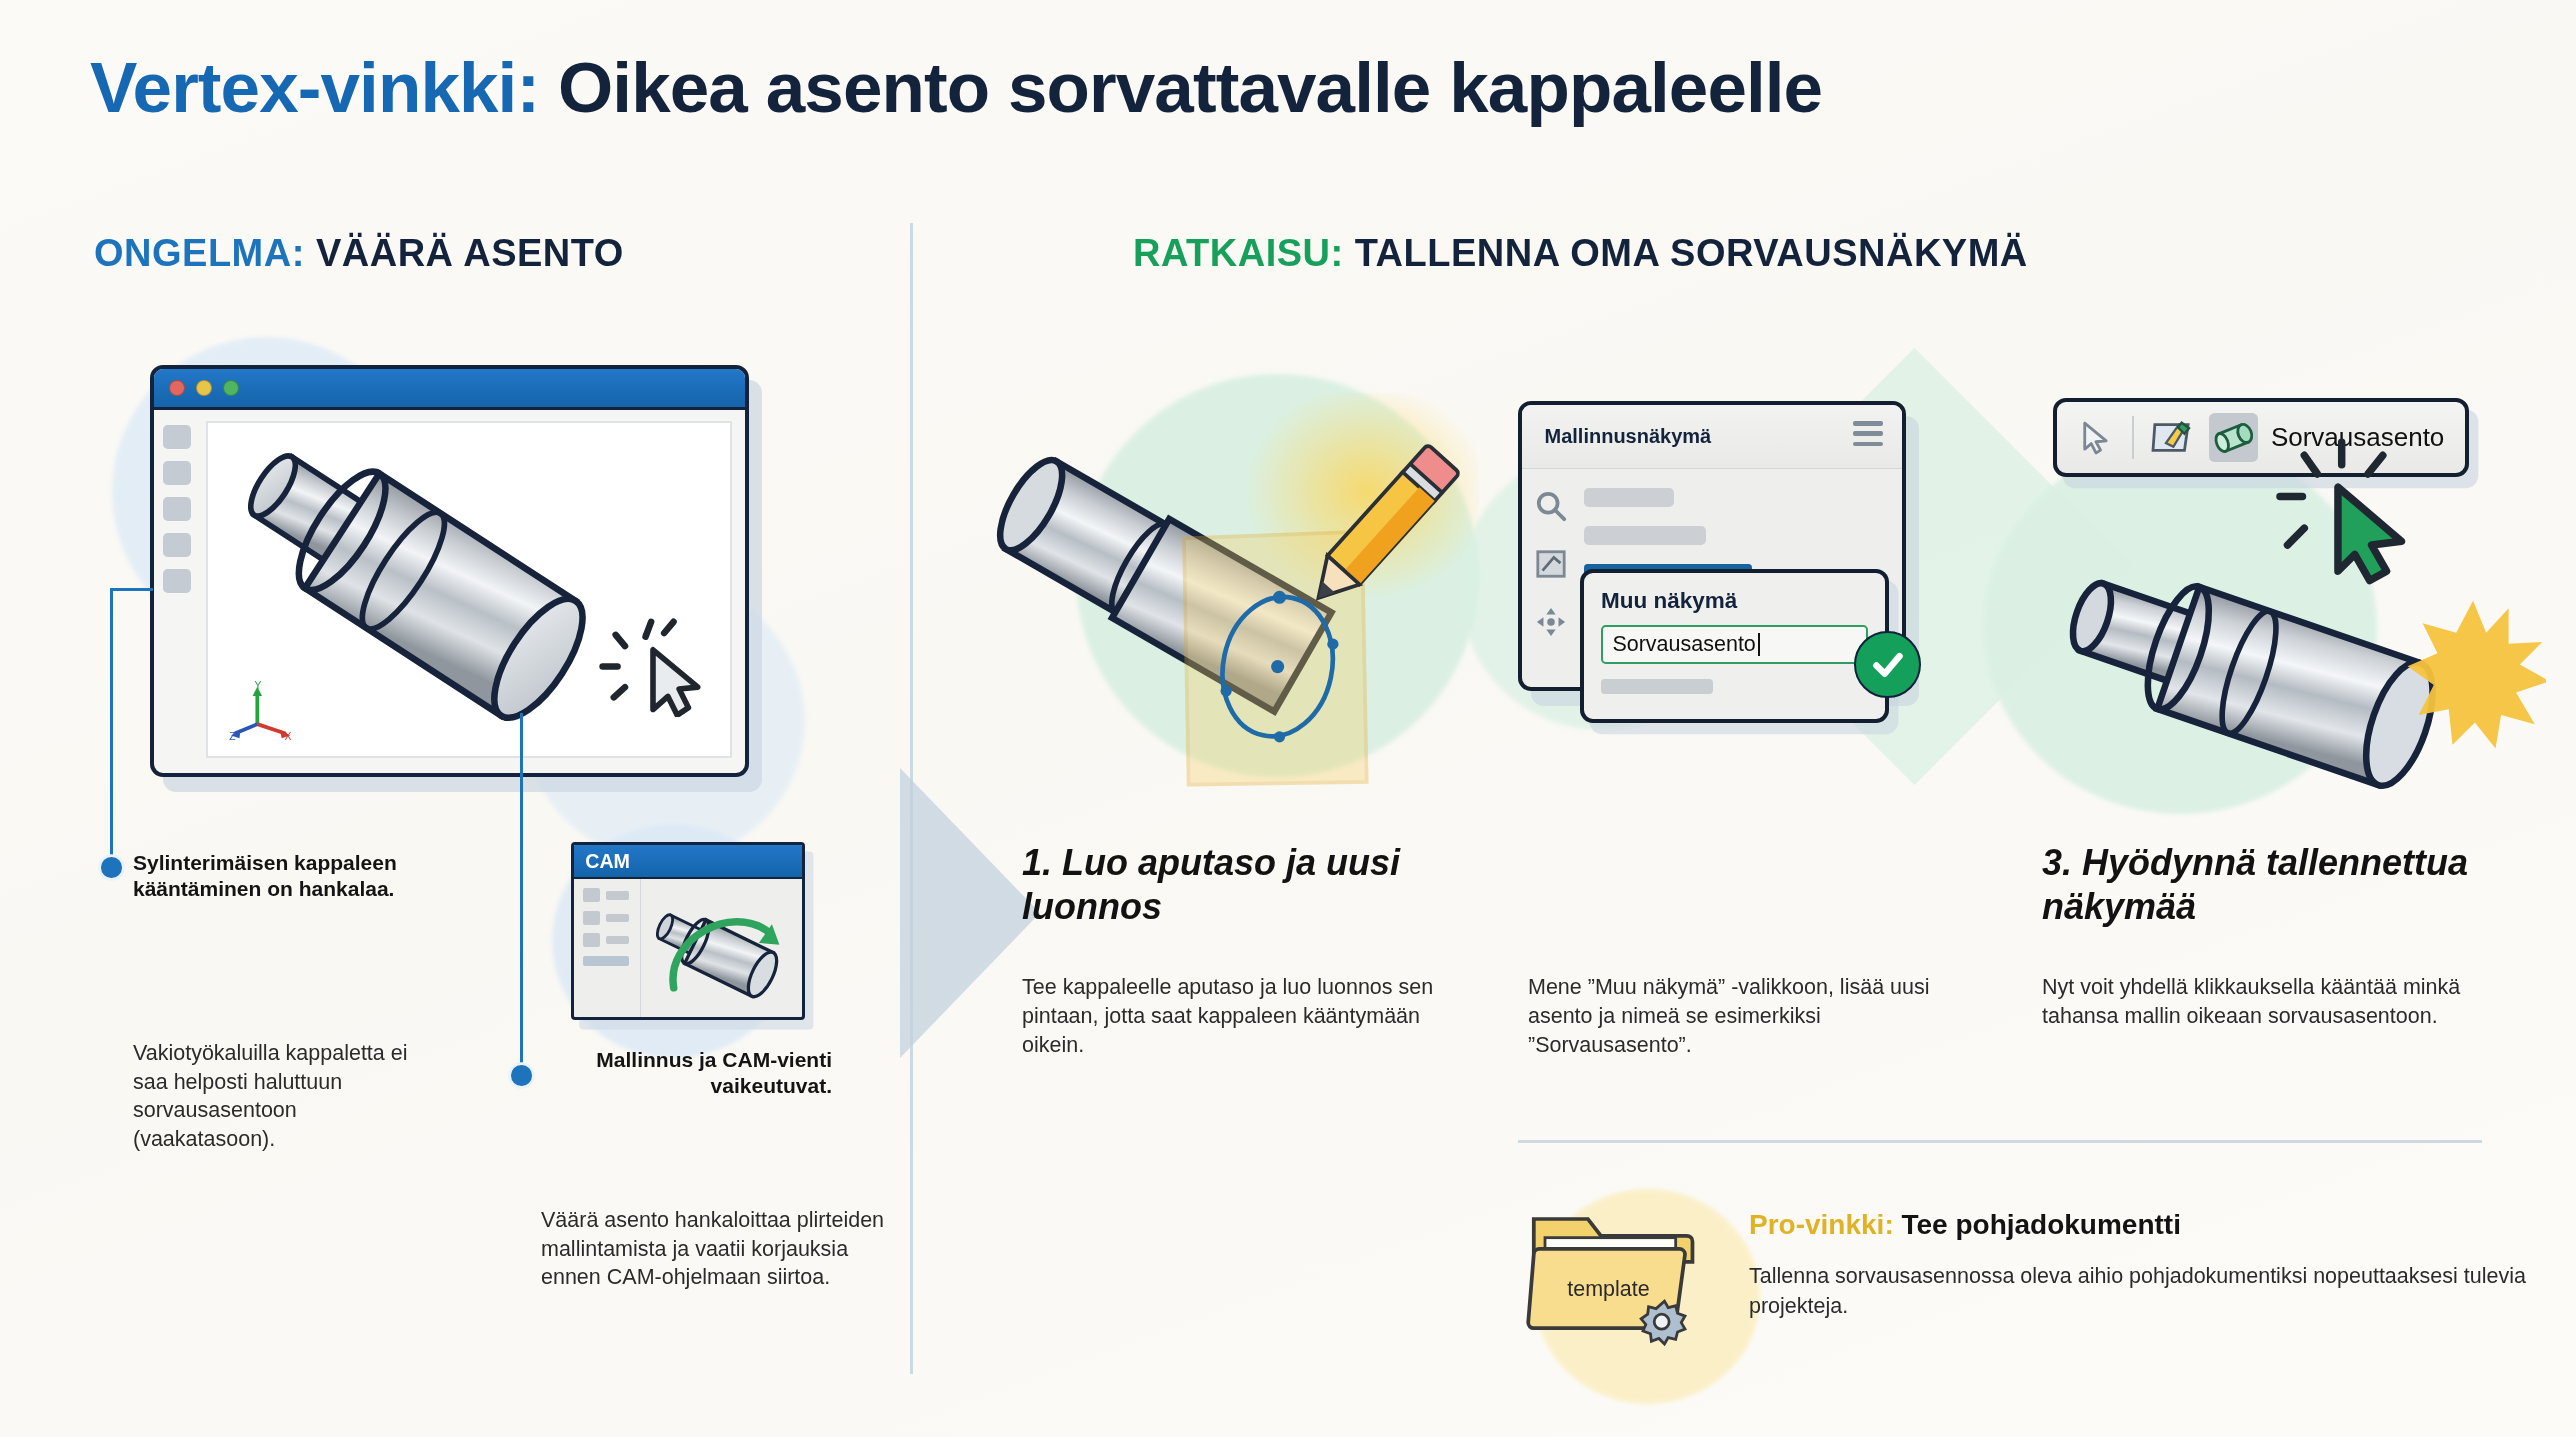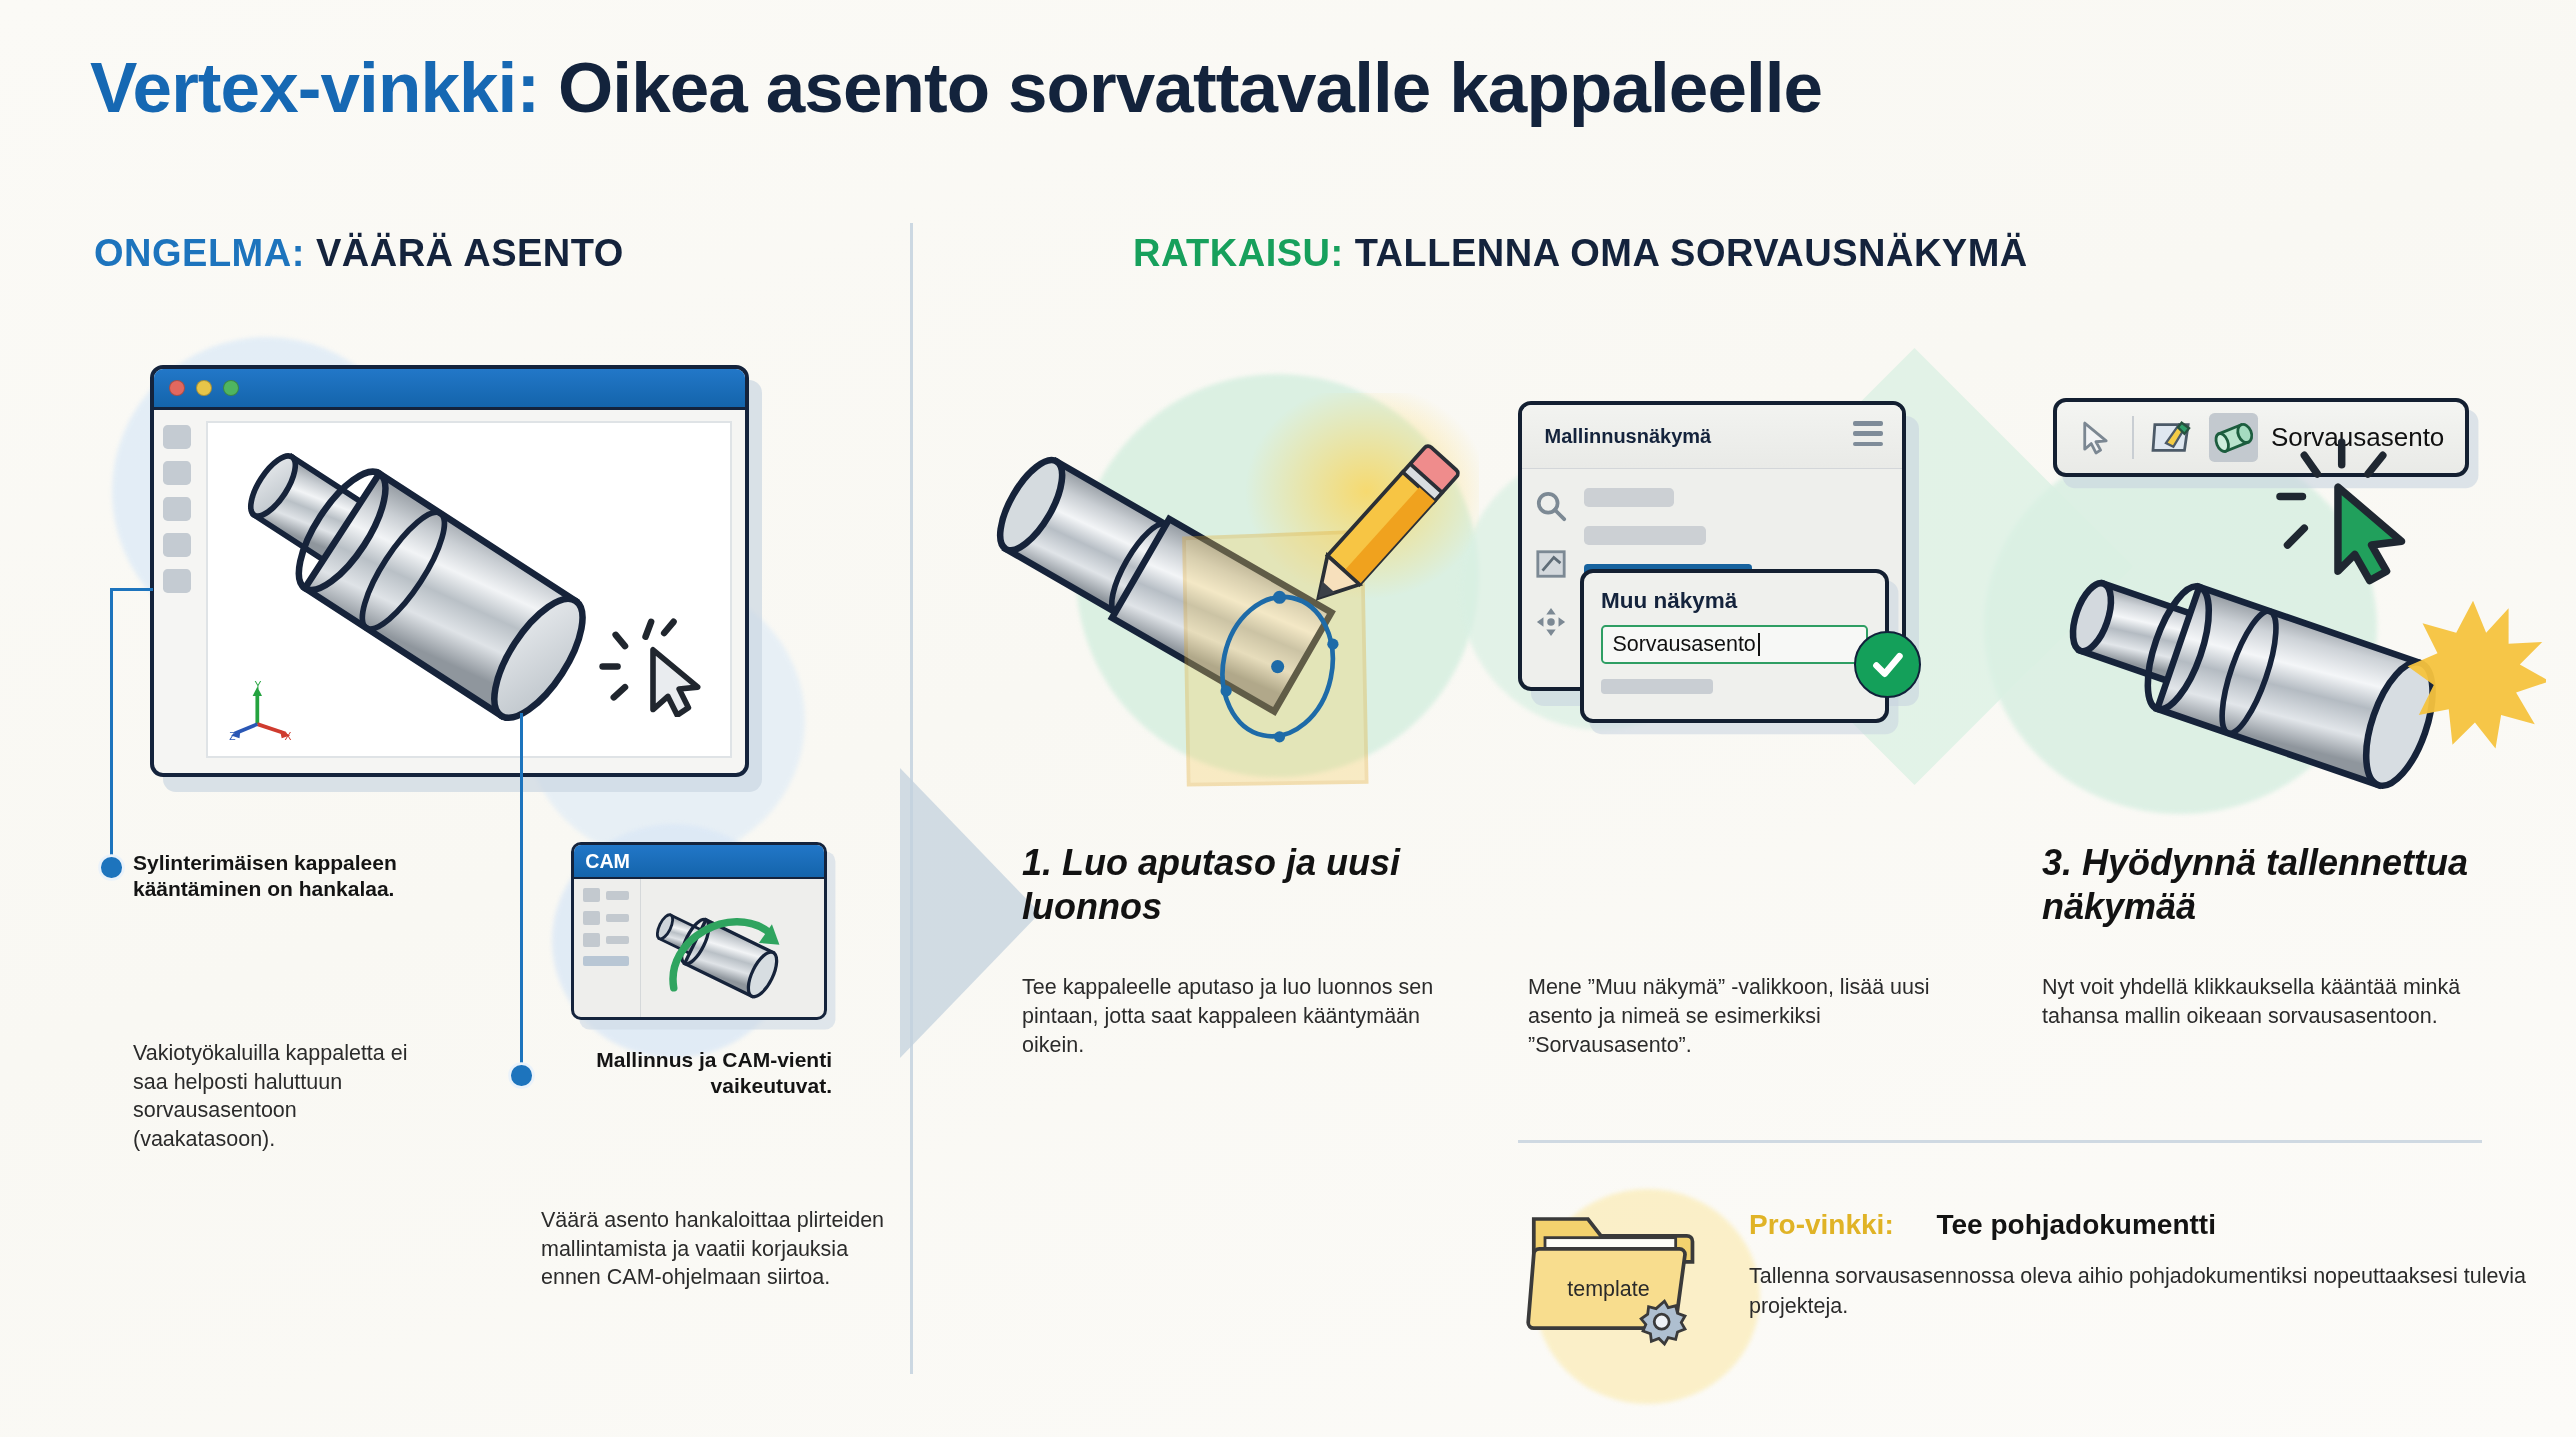--- a/index.html
+++ b/index.html
@@ -91,22 +91,22 @@
   }
   .axis { position: absolute; left: 20.6px; bottom: 15px; width: 66px; height: 60px; }
   .cursor-spark { position: absolute; right: 20.6px; bottom: 39px; width: 112px; height: 112px; }
 
   
   .cyl-svg { display:block; }
 
   
   .camcard {
     position: absolute; left: 571px; top: 842px;
-    width: 256px; height: 178px;
-    border: 3.7px solid #14233c; border-radius: 10px;
+    width: 234px; height: 178px;
+    border: 3.7px solid #14233c; border-radius: 4px;
     background: #eeeeec; overflow: hidden;
     box-shadow: 8.4px 9.4px 0 rgba(205,216,228,.6);
   }
   .camcard .cam-bar {
     height: 34px; background: linear-gradient(#2277c8,#1464ab);
     color: #fff; font-size: 19.7px; font-weight: bold;
     display: flex; align-items: center; padding-left: 11.2px;
     border-bottom: 2.8px solid #14233c;
   }
   .camcard .cam-body { display: flex; height: calc(100% - 34px); }
@@ -205,21 +205,21 @@
   .tb-icon.active { background: #c3c9cf; }
   .tb-label { font-size: 26px; color: #101010; white-space: nowrap; }
 
   
   .hr-tip {
     position: absolute; left: 1518px; top: 1140px;
     width: 964px; height: 2.8px; background: #cfd9e2;
   }
   .tip-title { position: absolute; left: 1749px; top: 1209px; font-size: 28px; font-weight: bold; white-space: nowrap; }
   .tip-title .k-y { color: #e0b326; }
-  .tip-title .k-d { color: #131313; margin-left: 35px; }
+  .tip-title .k-d { color: #131313; }
   .tip-body { position: absolute; left: 1749px; top: 1262px; font-size: 21.5px; color: #2b2b2b; line-height: 1.38; }
   .folder { position: absolute; left: 1526px; top: 1191px; width: 178px; height: 168px; }
 </style>
 </head>
 <body>
 
 <div class="canvas">
 
   <div class="blob b1"></div>
   <div class="blob b2"></div>

